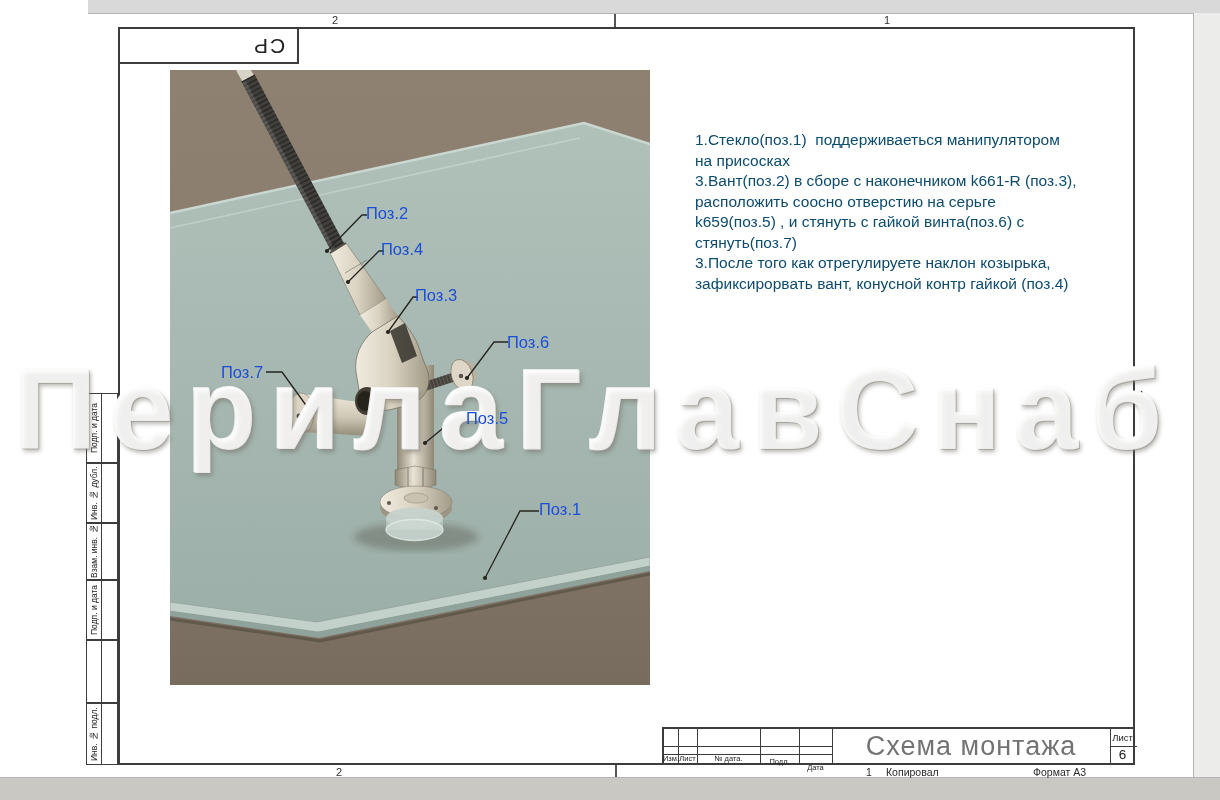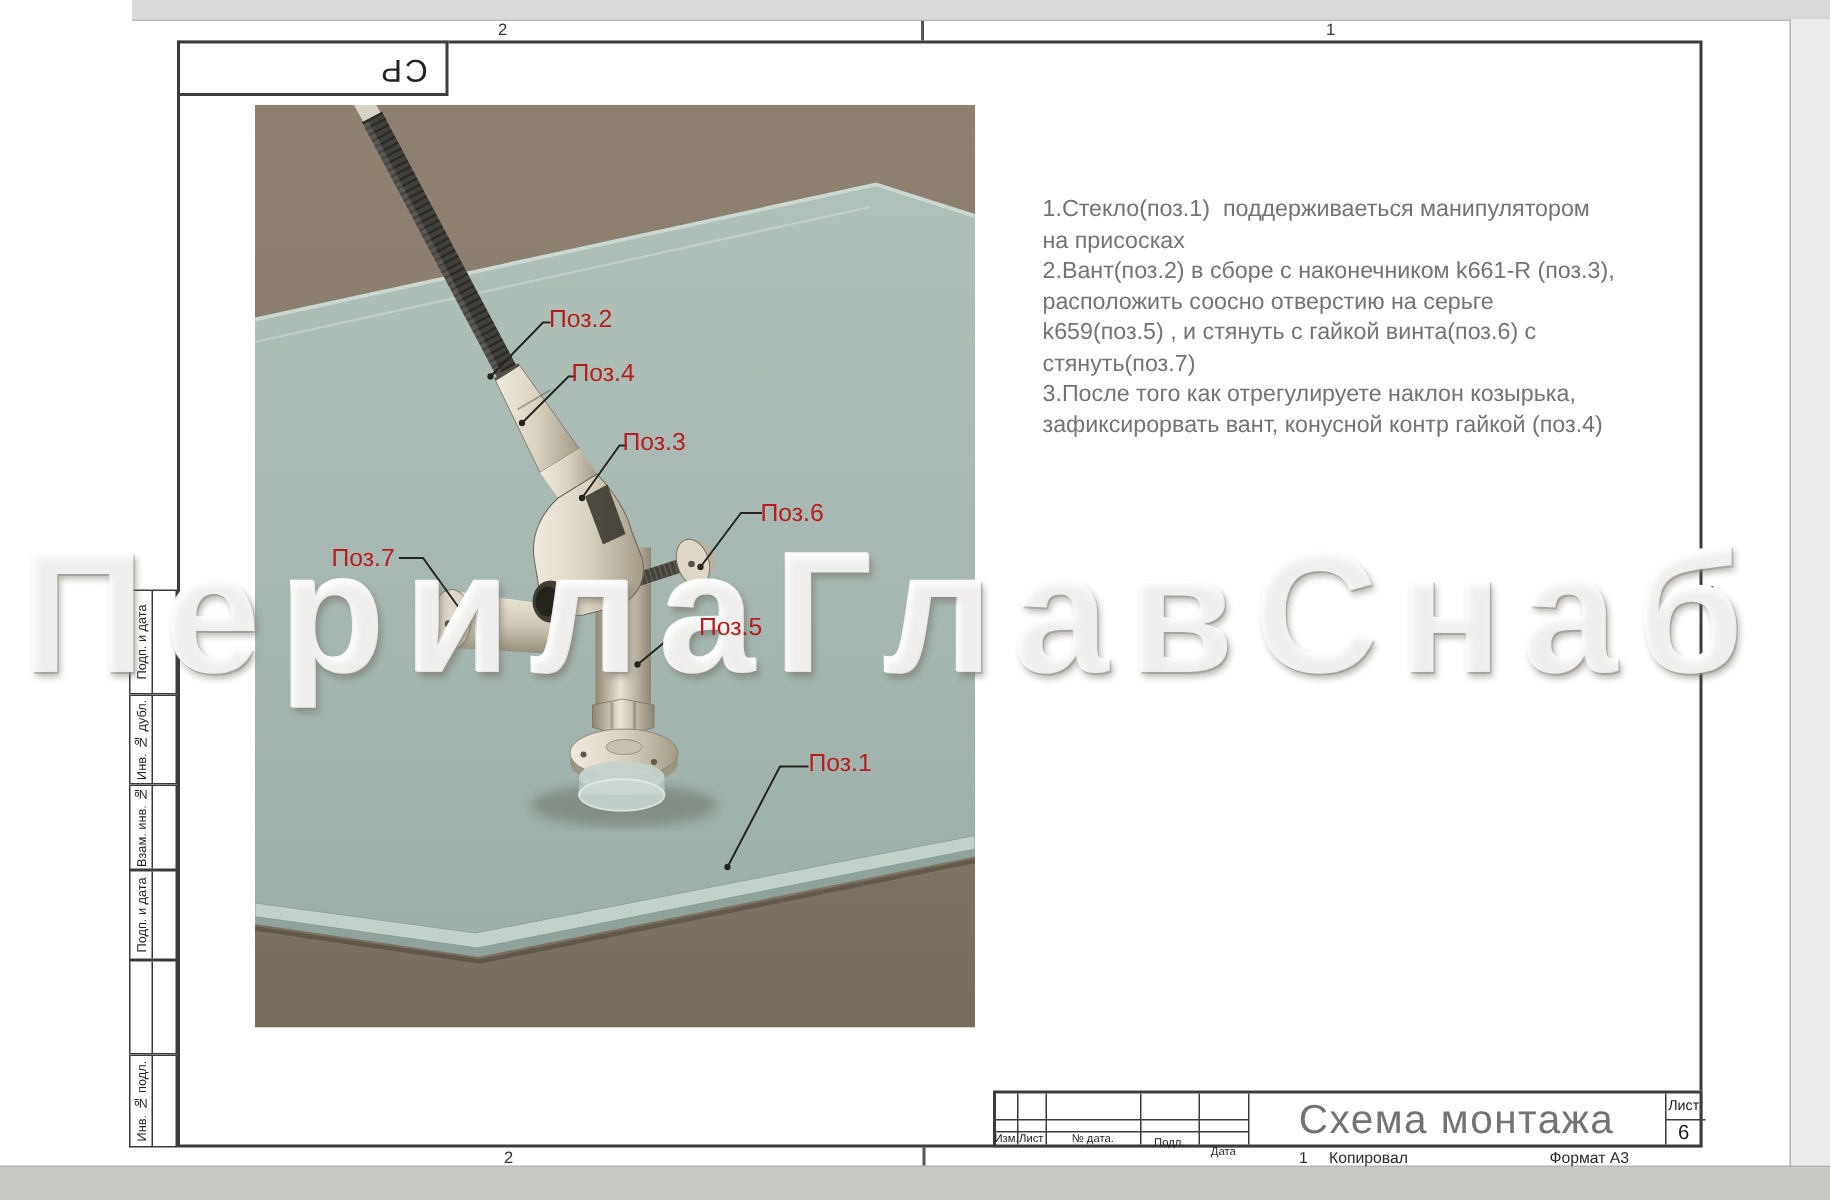--- a/index.html
+++ b/index.html
@@ -35,23 +35,23 @@
   }
   .side-cell .divider{position:absolute;left:14px;top:0;bottom:0;width:0;border-left:1px solid #3c3c3c;}
   .side-label{
     position:absolute;left:0;top:0;width:14px;height:100%;
     writing-mode:vertical-rl;transform:rotate(180deg);
     display:flex;align-items:center;justify-content:center;
     font-size:8.5px;color:#222;white-space:nowrap;
   }
   
   .notes{left:695px;top:130px;width:455px;}
-  .note-line{font-size:15.5px;line-height:20.5px;white-space:pre;color:#737373;}
-  
-  .callout{font-size:16.5px;color:#b91c1c;white-space:nowrap;z-index:7;}
+  .note-line{font-size:15.5px;line-height:20.5px;white-space:pre;color:#0c4a6e;}
+  
+  .callout{font-size:16.5px;color:#1d4ed8;white-space:nowrap;z-index:7;}
   
   .watermark{
     left:14px;top:320px;width:1200px;z-index:6;
     font-size:115px;font-weight:bold;line-height:1;white-space:nowrap;
     letter-spacing:13px;
     color:rgba(255,255,255,0.78);
     text-shadow:2px 3px 4px rgba(105,100,92,0.45),
                 -1px -1px 0 rgba(255,255,255,0.95),
                  1px 1px 0 rgba(175,173,168,0.55);
     pointer-events:none;
@@ -265,21 +265,21 @@
   <div class="abs callout" style="left:381px;top:240px;">Поз.4</div>
   <div class="abs callout" style="left:415px;top:286px;">Поз.3</div>
   <div class="abs callout" style="left:221px;top:363px;">Поз.7</div>
   <div class="abs callout" style="left:507px;top:333px;">Поз.6</div>
   <div class="abs callout" style="left:466px;top:409px;">Поз.5</div>
   <div class="abs callout" style="left:539px;top:500px;">Поз.1</div>
 
   <div class="abs notes">
     <div class="note-line">1.Стекло(поз.1)  поддерживаеться манипулятором</div>
     <div class="note-line">на присосках</div>
-    <div class="note-line">2.Вант(поз.2) в сборе с наконечником k661-R (поз.3),</div>
+    <div class="note-line">3.Вант(поз.2) в сборе с наконечником k661-R (поз.3),</div>
     <div class="note-line">расположить соосно отверстию на серьге</div>
     <div class="note-line">k659(поз.5) , и стянуть с гайкой винта(поз.6) с</div>
     <div class="note-line">стянуть(поз.7)</div>
     <div class="note-line">3.После того как отрегулируете наклон козырька,</div>
     <div class="note-line">зафиксирорвать вант, конусной контр гайкой (поз.4)</div>
   </div>
 
   <div class="abs tblock">
     <div class="tb-vline" style="left:14px;"></div>
     <div class="tb-vline" style="left:33px;"></div>

